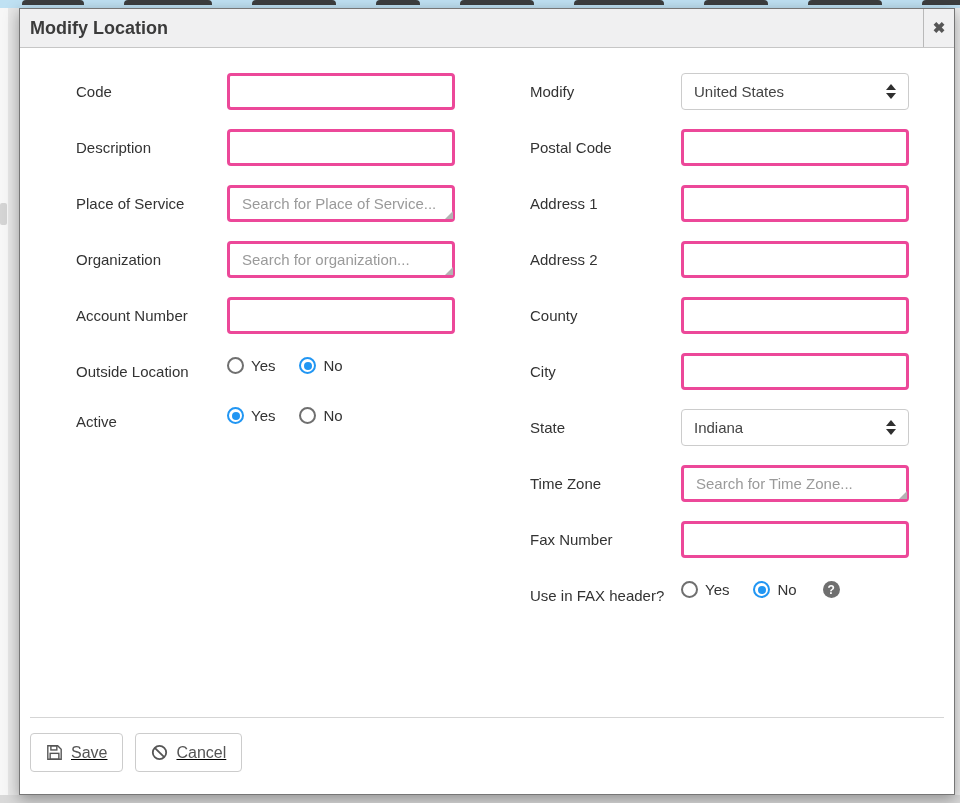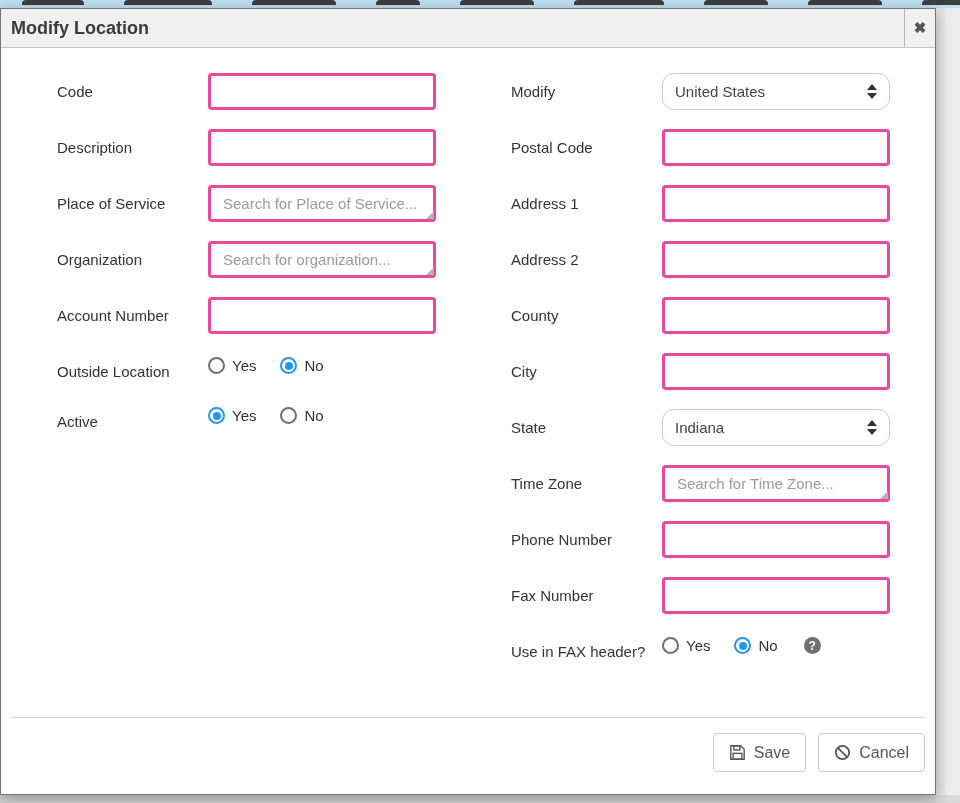--- a/index.html
+++ b/index.html
@@ -12,21 +12,21 @@
   
   .bg-top { position:absolute; top:0; left:0; width:960px; height:8px; background:#bfe1f3; display:flex; padding-left:22px; }
   .bg-top .seg { height:5px; background:#3d3e3f; border-radius:4px 4px 0 0; flex:none; margin-right:40px; }
   .bg-left { position:absolute; left:0; top:8px; width:8px; bottom:0; background:#f7f7f7; }
   .bg-left-mark { position:absolute; left:0; top:195px; width:7px; height:22px; background:#d4d4d4; border-radius:2px; }
   .bg-right { position:absolute; right:0; top:8px; width:15px; bottom:0; background:#ededed; }
   .bg-bottom { position:absolute; left:0; right:0; bottom:0; height:8px; background:#d9d9d9; }
 
   
   .modal {
-    position:absolute; left:0; top:8px; width:936px; height:787px;
+    position:absolute; left:19px; top:8px; width:936px; height:787px;
     background:#fff; border:1px solid #767676;
     box-shadow:0 4px 14px rgba(0,0,0,.35);
     display:flex; flex-direction:column;
   }
   .modal-header { height:39px; flex:none; background:#f0f0f1; border-bottom:1px solid #c6c6c6; display:flex; align-items:stretch; }
   .modal-title { flex:1; display:flex; align-items:center; padding-left:10px; font-size:18px; font-weight:bold; color:#3b3b3b; }
   .modal-close { width:31px; border-left:1px solid #b9b9b9; display:flex; align-items:center; justify-content:center; color:#565656; font-size:15px; font-weight:bold; cursor:pointer; }
 
   .modal-body { flex:1; display:flex; padding:25px 20px 0 20px; align-items:flex-start; }
   .col { width:415px; }
@@ -37,35 +37,35 @@
   .ctrl { flex:1; position:relative; }
 
   input.txt {
     width:100%; height:37px; border:3px solid #ec4899; border-radius:4px;
     font-family:"Liberation Sans", sans-serif; font-size:15px; color:#444;
     padding:0 12px; outline:none; background:#fff;
   }
   input.txt::placeholder { color:#9a9a9a; opacity:1; }
   .grip { position:absolute; right:2px; bottom:3px; width:0; height:0; border-bottom:8px solid #b3b3b3; border-left:8px solid transparent; }
 
-  .select-box { height:37px; border:1px solid #ccc; border-radius:12px; background:#fff; display:flex; align-items:center; padding:0 12px; cursor:pointer; }
+  .select-box { height:37px; border:1px solid #ccc; border-radius:4px; background:#fff; display:flex; align-items:center; padding:0 12px; cursor:pointer; }
   .select-value { flex:1; font-size:15px; color:#444; }
   .updown { display:flex; flex-direction:column; align-items:center; }
   .tri-up { width:0; height:0; border-left:5px solid transparent; border-right:5px solid transparent; border-bottom:6px solid #2f2f2f; margin-bottom:3px; }
   .tri-down { width:0; height:0; border-left:5px solid transparent; border-right:5px solid transparent; border-top:6px solid #2f2f2f; }
 
   .radio-group { display:flex; align-items:center; padding-top:4px; }
   .radio-opt { display:flex; align-items:center; margin-right:24px; }
   .radio { width:17px; height:17px; border-radius:50%; border:2px solid #6f6f6f; background:#fff; cursor:pointer; position:relative; flex:none; }
   .radio.selected { border-color:#2196f3; }
   .radio.selected::after { content:""; position:absolute; left:2.5px; top:2.5px; width:8px; height:8px; border-radius:50%; background:#2196f3; }
   .radio-label { margin-left:7px; font-size:15px; color:#333; }
   .help { width:17px; height:17px; border-radius:50%; background:#6f6f6f; color:#fff; font-size:12px; font-weight:bold; display:flex; align-items:center; justify-content:center; cursor:pointer; margin-left:2px; }
 
-  .modal-footer { flex:none; margin:0 10px; border-top:1px solid #d5d5d5; padding:15px 0 22px 0; display:flex; justify-content:flex-end; gap:12px; }
+  .modal-footer { flex:none; margin:0 10px; border-top:1px solid #d5d5d5; padding:15px 0 22px 0; display:flex; gap:12px;text-decoration:underline; }
   .btn {
     display:flex; align-items:center; gap:8px; background:#fff;
     border:1px solid #ccc; border-radius:4px; height:39px; padding:0 15px;
     font-family:"Liberation Sans", sans-serif; font-size:16px; color:#555; cursor:pointer;
   }
   .btn svg { display:block; }
 </style>
 </head>
 <body>
 
@@ -186,24 +186,20 @@
               <span class="updown">
                 <span class="tri-up"></span>
                 <span class="tri-down"></span>
               </span>
             </div>
           </div>
         </div>
         <div class="form-row">
           <div class="field-label">Time Zone</div>
           <div class="ctrl"><input type="text" class="txt" placeholder="Search for Time Zone..." style=""><span class="grip"></span></div>
-        </div>
-        <div class="form-row">
-          <div class="field-label">Phone Number</div>
-          <div class="ctrl"><input type="text" class="txt" style=""></div>
         </div>
         <div class="form-row">
           <div class="field-label">Fax Number</div>
           <div class="ctrl"><input type="text" class="txt" style=""></div>
         </div>
         <div class="form-row">
           <div class="field-label">Use in FAX header?</div>
           <div class="ctrl">
             <div class="radio-group">
               <span class="radio-opt">

